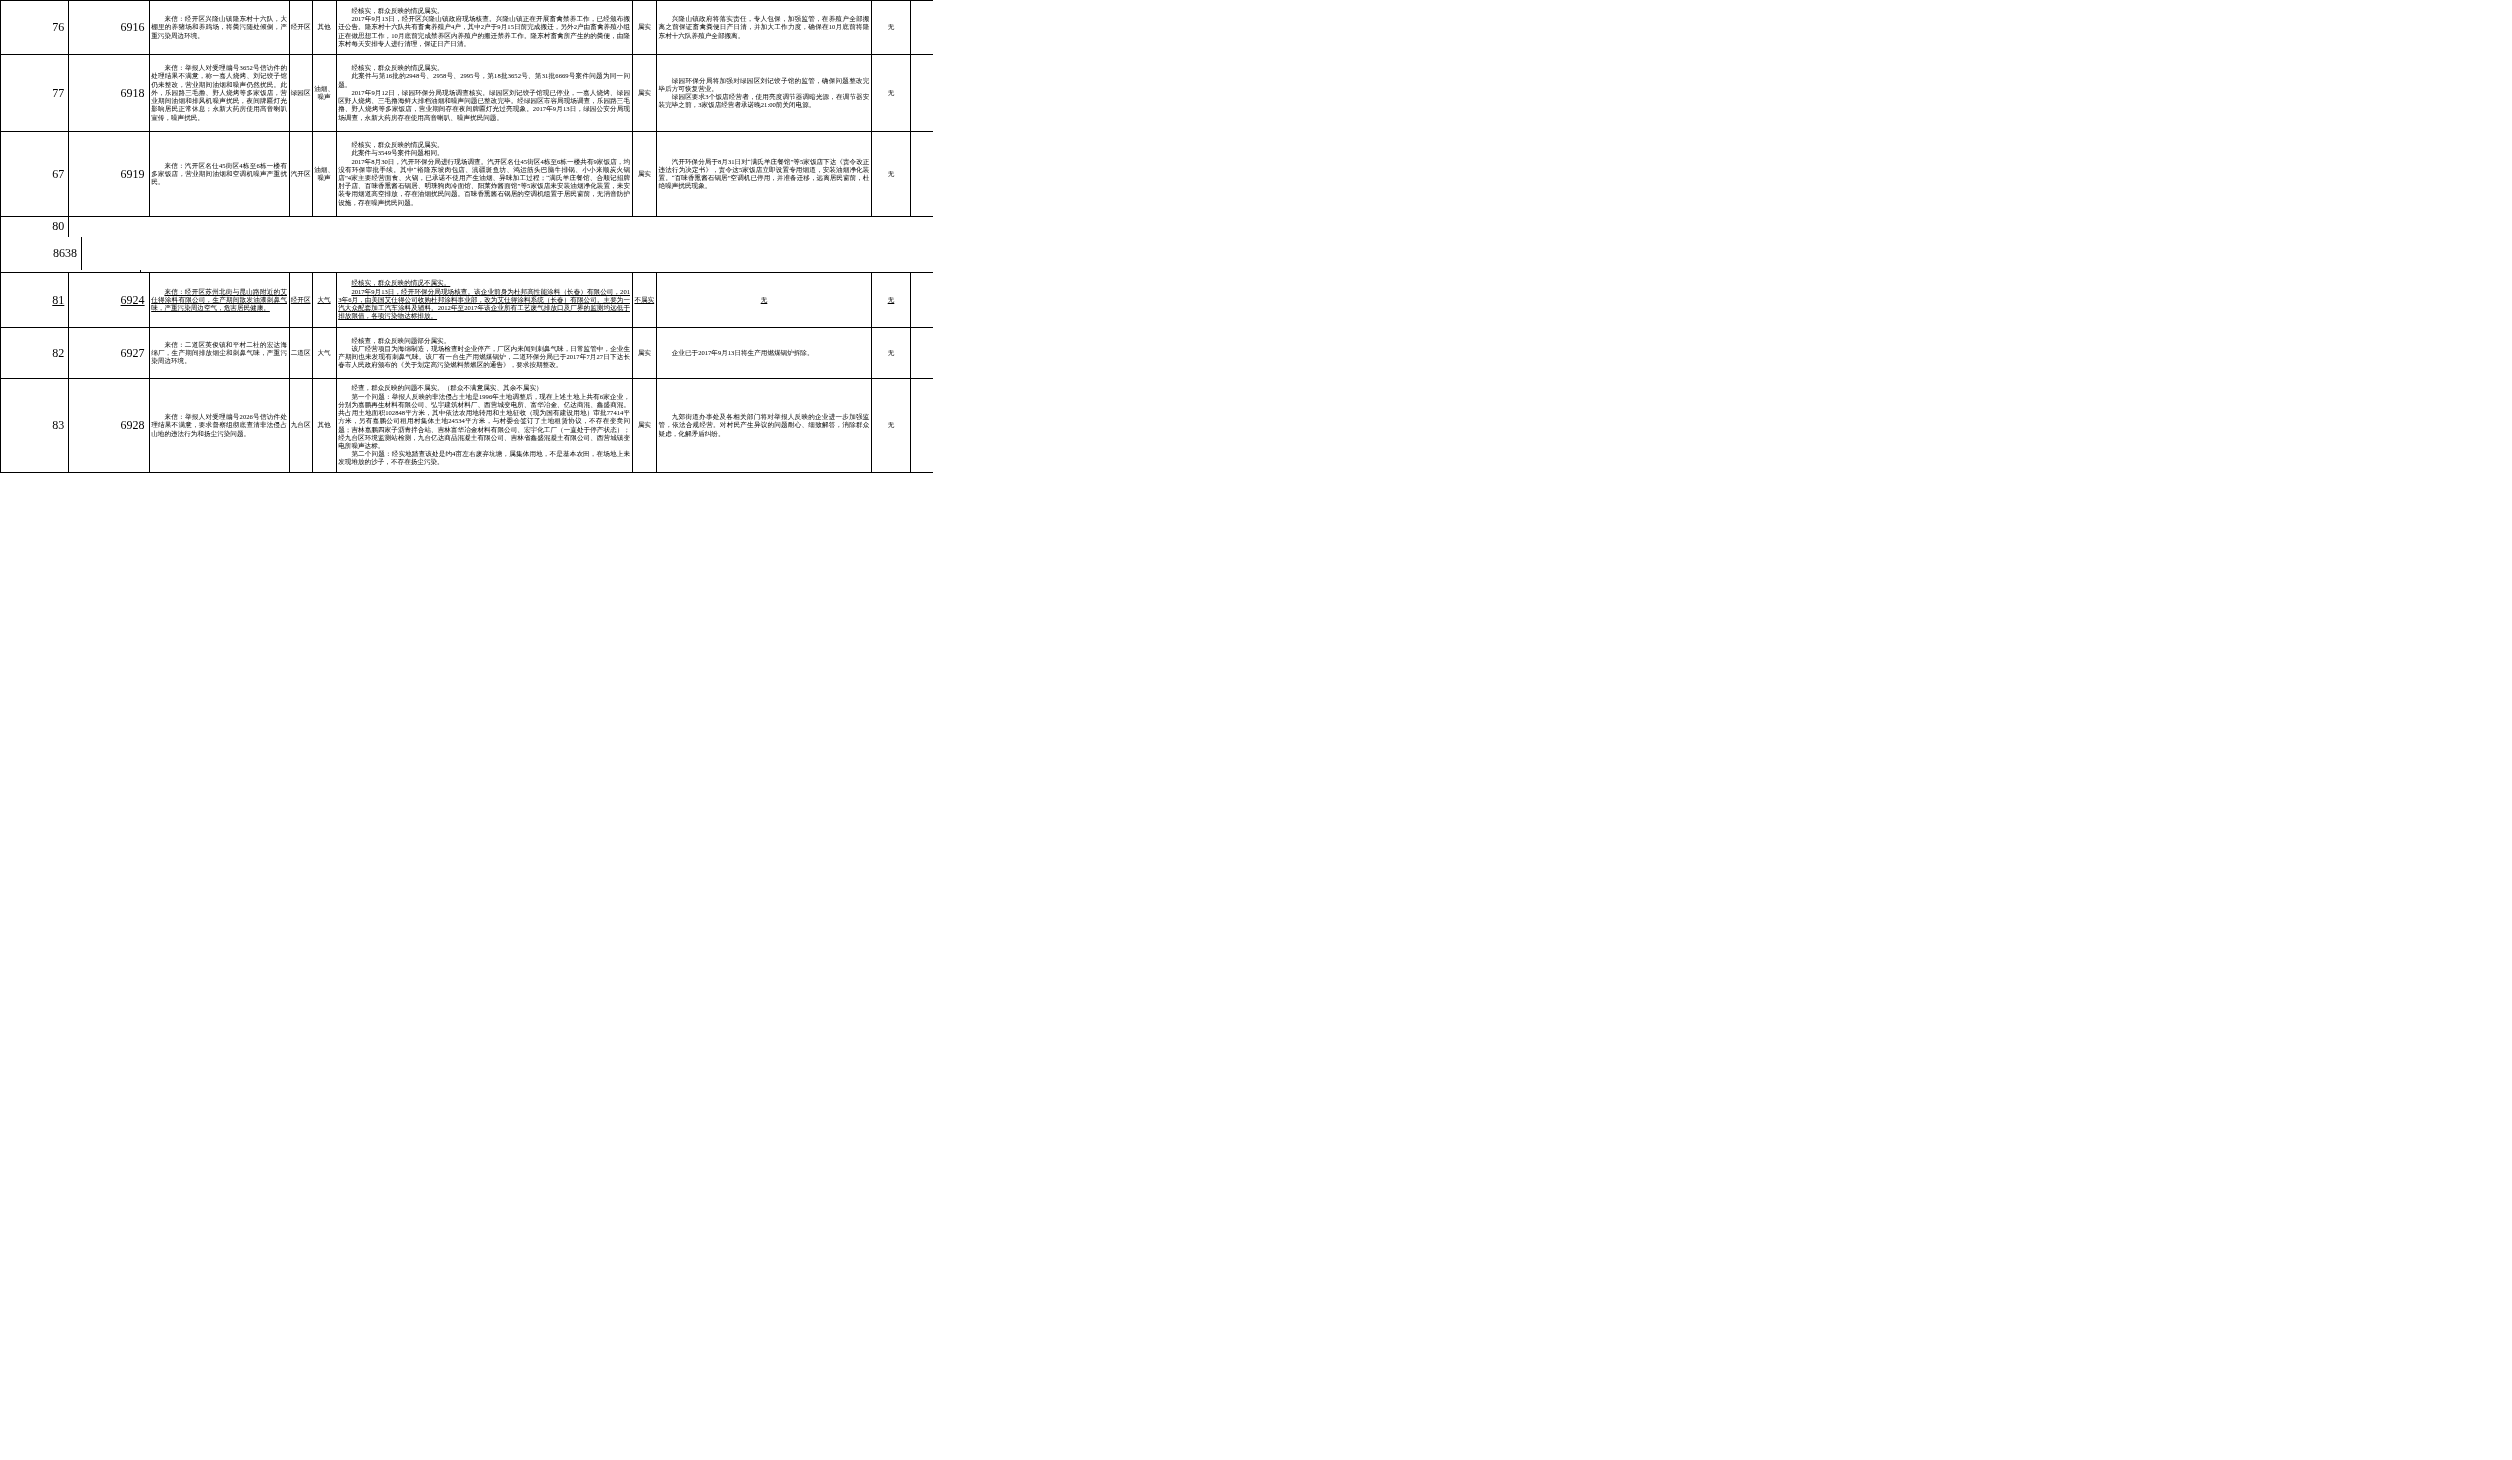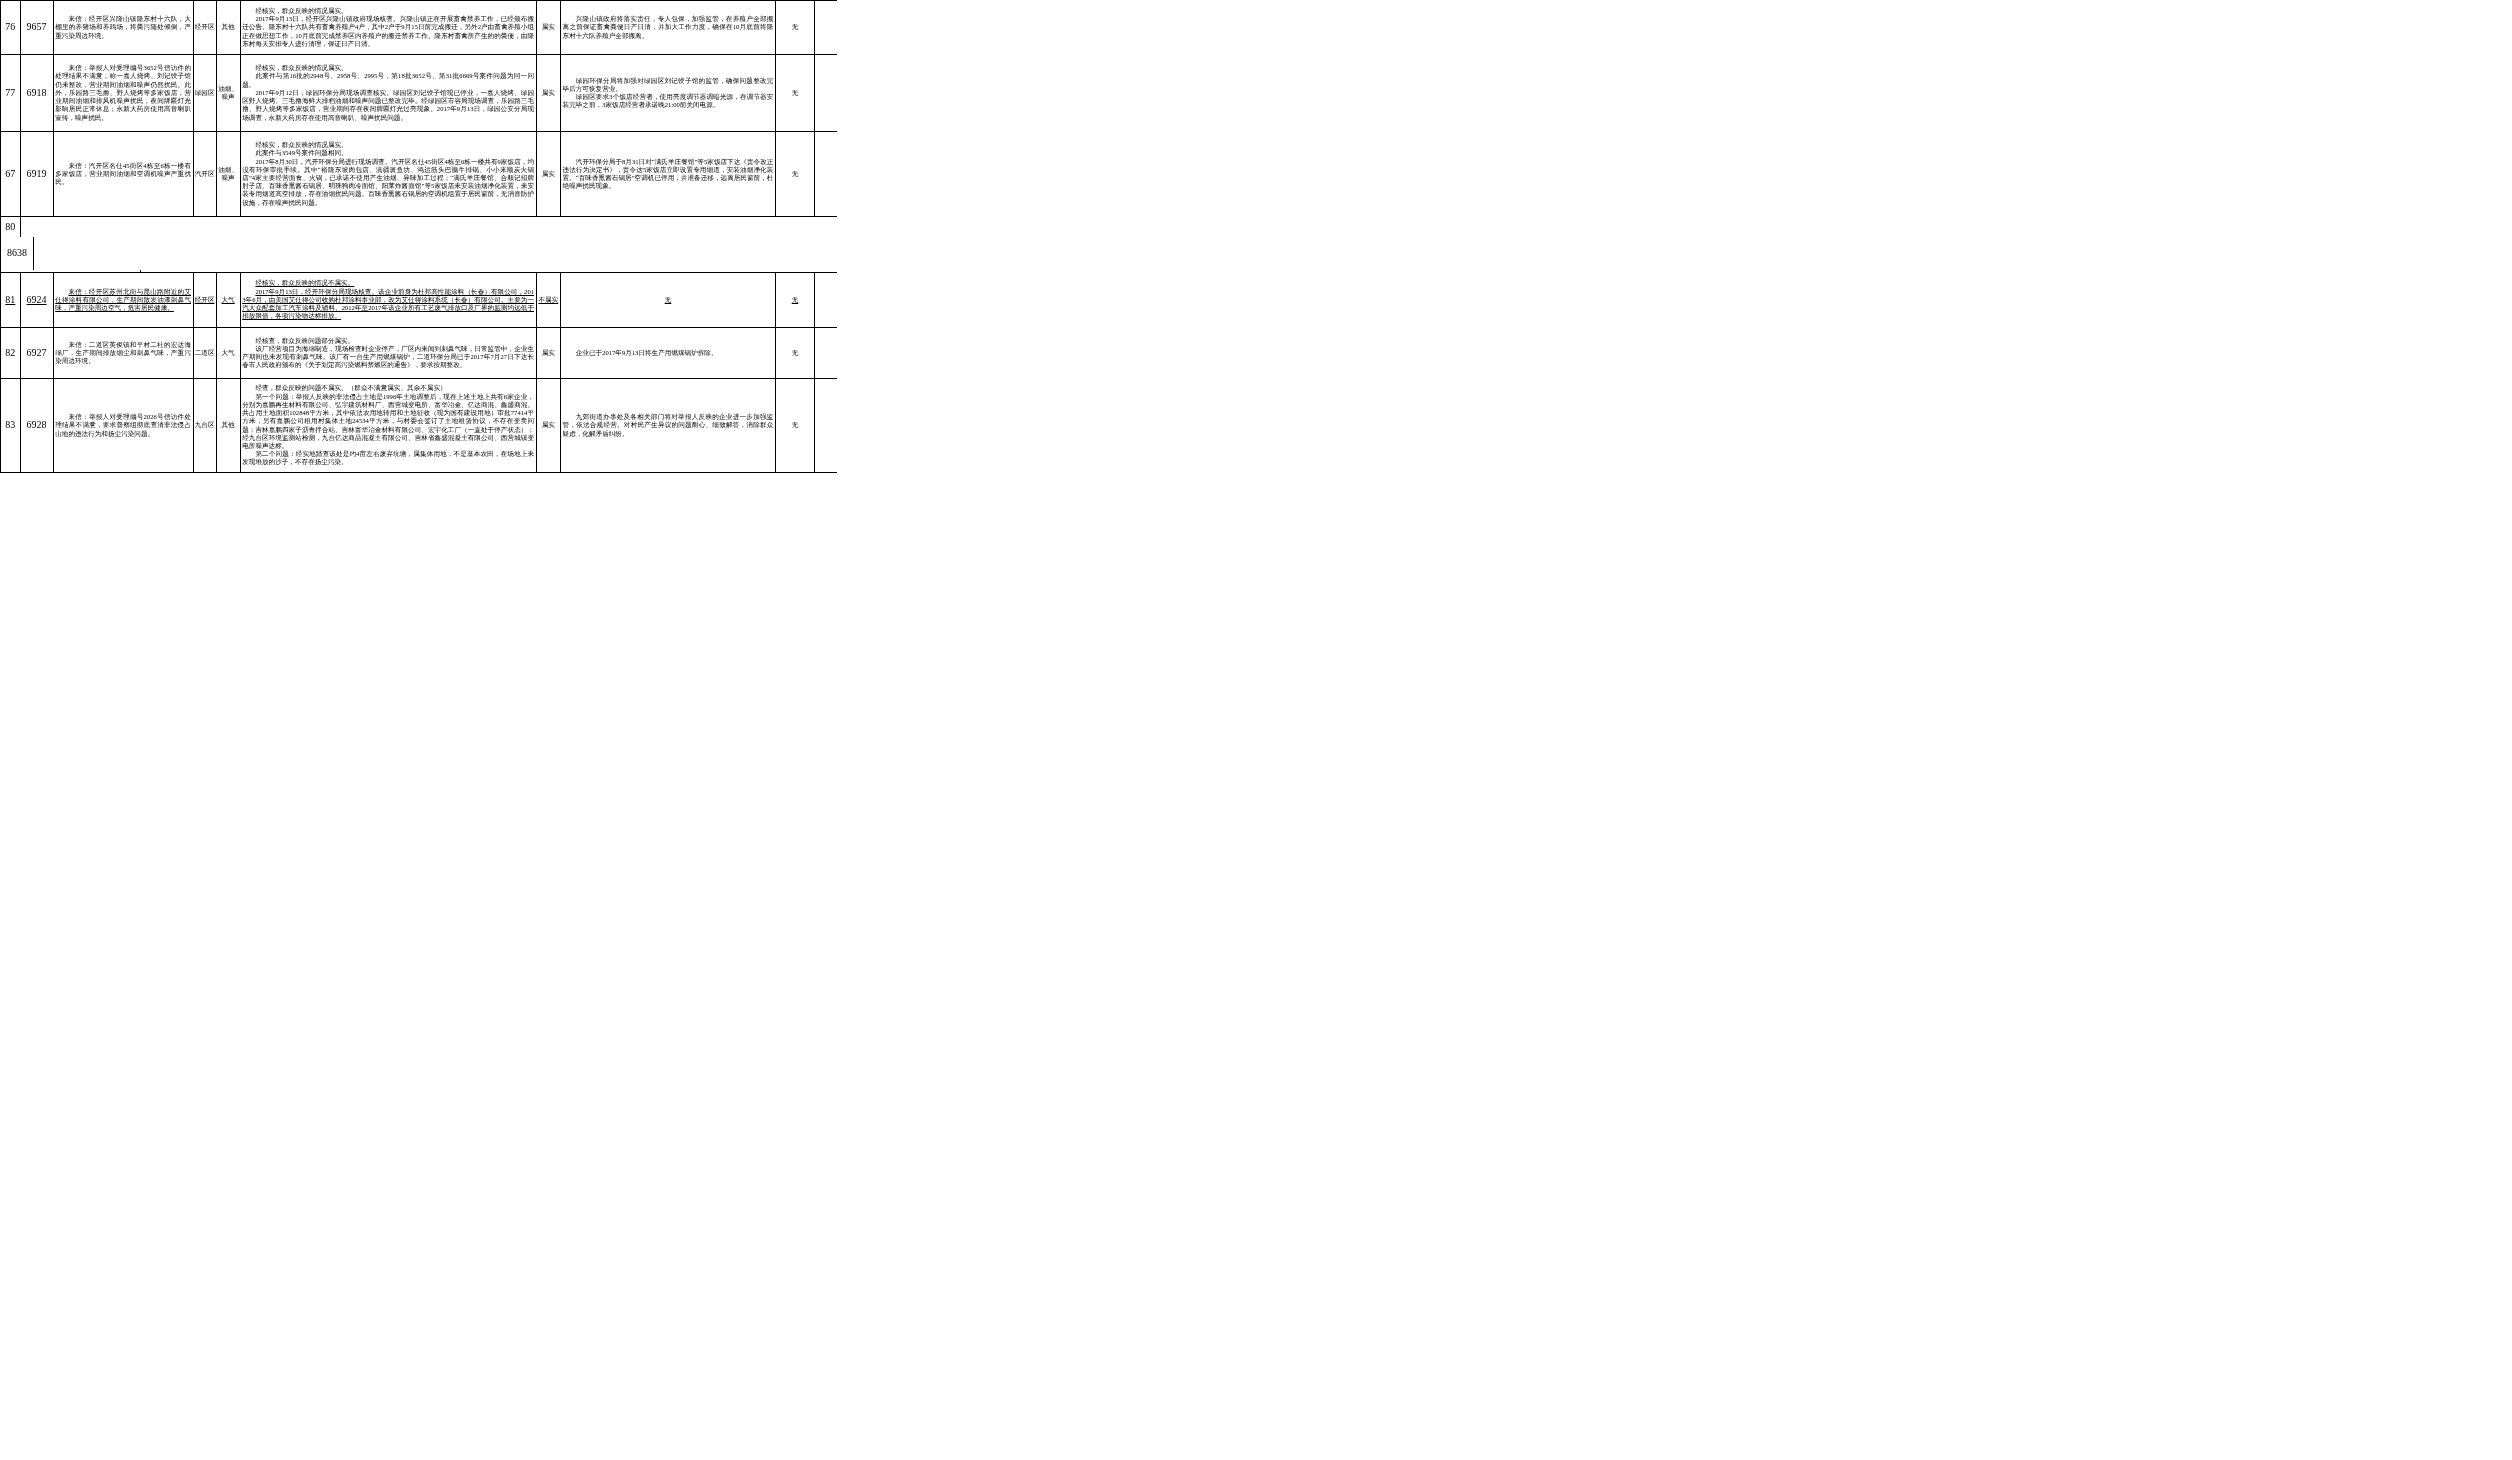--- a/index.html
+++ b/index.html
@@ -40,31 +40,31 @@
   .cell p{
     margin:0;
     text-indent:2em;
     text-align:justify;
     word-break:break-all;
   }
   .cell p.center-text{
     text-indent:0;
     text-align:center;
   }
-  .cell.num{font-size:10px;}
+  .cell.num{font-size:12px;margin-left:48px;}
   .cell.spacer{border-right:none;}
 </style>
 </head>
 <body>
 
 <div class="page">
   <div class="table" id="complaint-table">
       <div class="trow" style="height: 53px;">
         <div class="cell center num" style="width: 19.6px; flex: 0 0 19.6px;">76</div>
-        <div class="cell center num" style="width: 33px; flex: 0 0 33px;">9657</div>
+        <div class="cell center num" style="width: 33px; flex: 0 0 33px;">6916</div>
         <div class="cell" style="width: 140px; flex: 0 0 140px;">
           <p>来信：经开区兴隆山镇隆东村十六队，大棚里的养猪场和养鸡场，将粪污随处倾倒，严重污染周边环境。</p>
         </div>
         <div class="cell center" style="width: 23px; flex: 0 0 23px;">经开区</div>
         <div class="cell center" style="width: 24px; flex: 0 0 24px;">其他</div>
         <div class="cell" style="width: 296px; flex: 0 0 296px;">
           <p>经核实，群众反映的情况属实。</p>
           <p>2017年9月13日，经开区兴隆山镇政府现场核查。兴隆山镇正在开展畜禽禁养工作，已经颁布搬迁公告。隆东村十六队共有畜禽养殖户4户，其中2户于9月15日前完成搬迁，另外2户由畜禽养殖小组正在做思想工作，10月底前完成禁养区内养殖户的搬迁禁养工作。隆东村畜禽所产生的的粪便，由隆东村每天安排专人进行清理，保证日产日清。</p>
         </div>
         <div class="cell center" style="width: 24.4px; flex: 0 0 24.4px;">属实</div>

